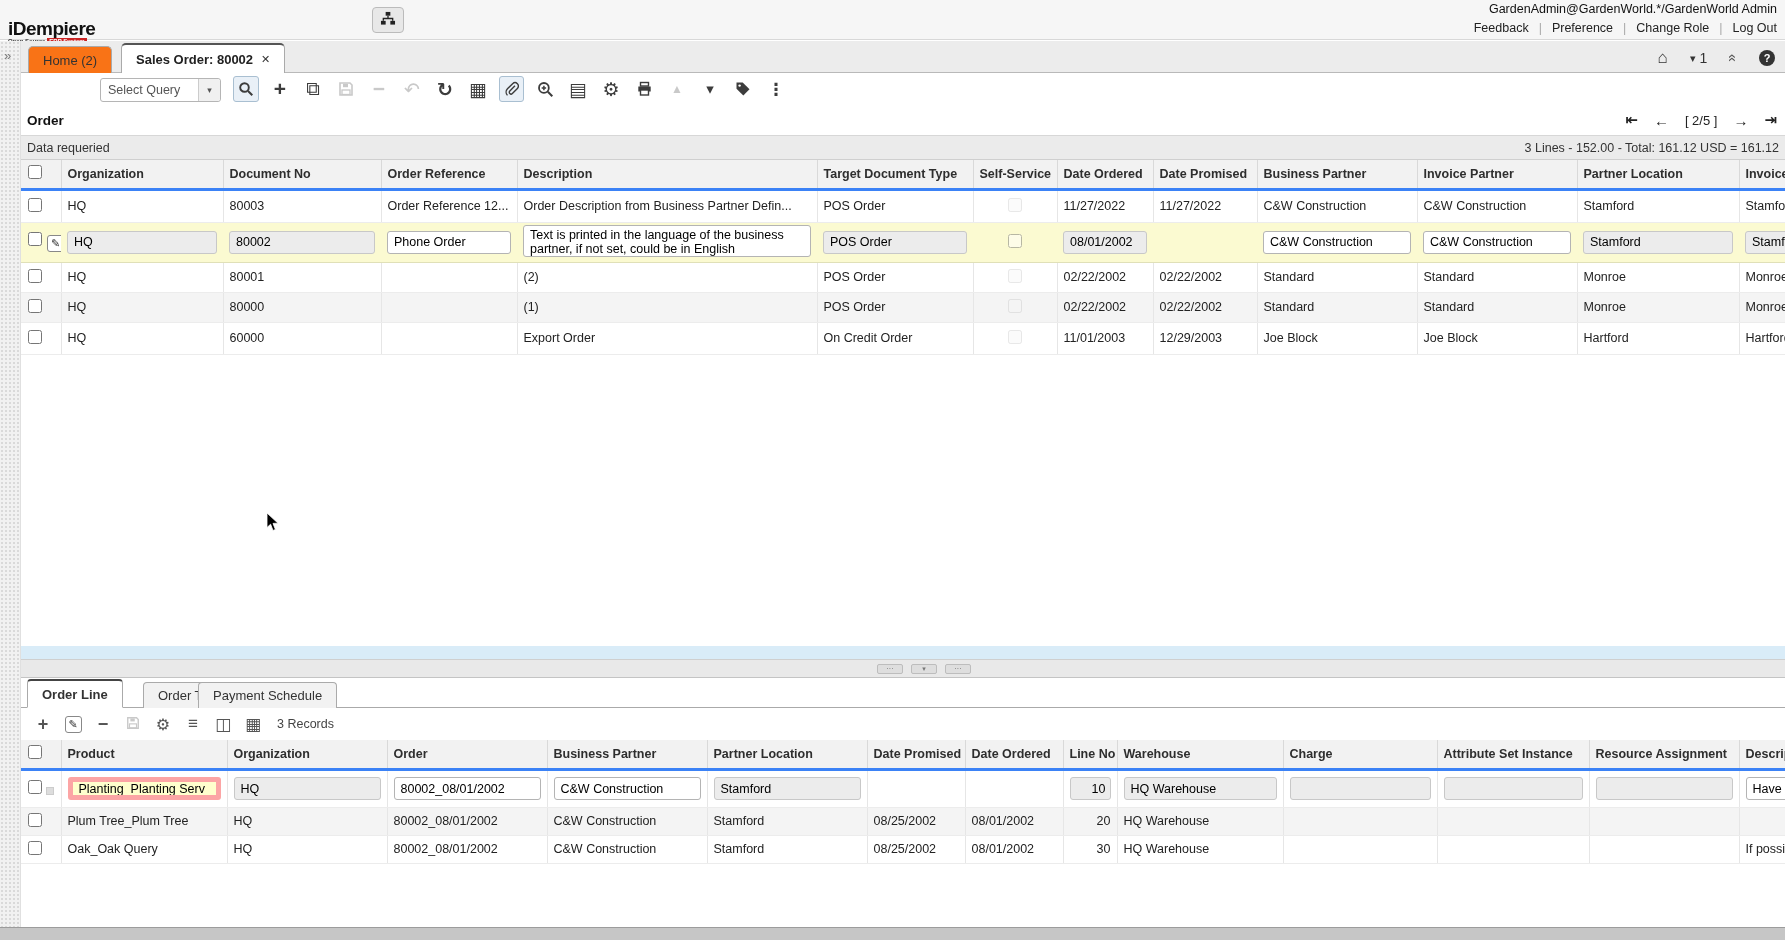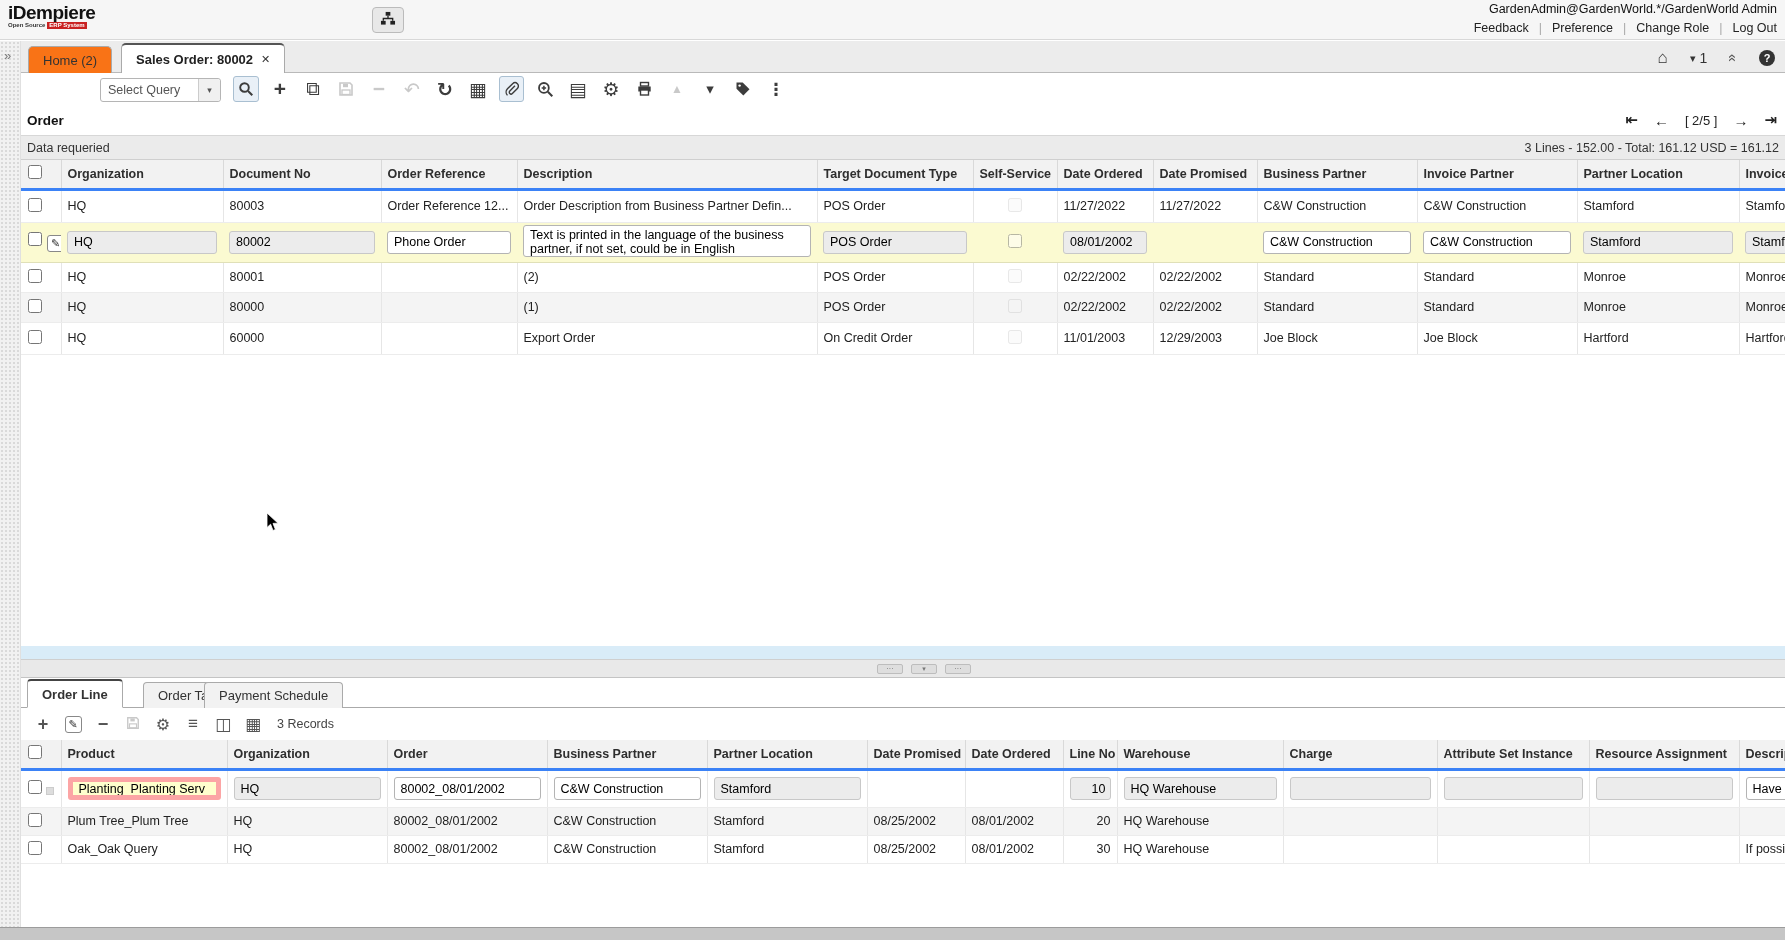--- a/index.html
+++ b/index.html
@@ -2,21 +2,21 @@
 <html><head>
 <meta charset="utf-8">
 <style>
   * { margin:0; padding:0; box-sizing:border-box; }
   html,body { width:1785px; height:940px; overflow:hidden; background:#fff;
     font-family:"Liberation Sans","DejaVu Sans",sans-serif; color:#222; }
   .abs { position:absolute; }
 
   
   #top-header { left:0; top:0; width:1785px; height:40px; background:#f6f6f6; border-bottom:1px solid #d8d8d8; }
-  #logo { left:8px; top:3px; width:95px; }
+  #logo { left:8px; top:19px; width:95px; }
   #logo .t { font-size:19px; font-weight:bold; letter-spacing:-0.5px; color:#111; line-height:20px; }
   #logo .tag { display:flex; font-size:6px; line-height:7px; margin-top:-1px; }
   #logo .tag .l { color:#333; font-weight:bold; margin-right:2px; }
   #logo .tag .r { background:#c92222; color:#fff; padding:0 2px; font-weight:bold; }
   #global-search { left:97px; top:7px; width:268px; height:26px; background:#fff; border:1px solid #999;
     border-radius:4px; display:flex; align-items:center; }
   #global-search input { flex:1; border:0; outline:none; background:transparent; font-size:13px; font-weight:bold; padding:0 8px;
     font-family:"Liberation Sans",sans-serif; }
   #global-search .sbtn { width:30px; height:24px; border-left:1px solid #ccc; display:flex; align-items:center; justify-content:center; color:#333; }
   #tree-btn { left:372px; top:7px; width:32px; height:26px; background:#e8e8e8; border:1px solid #bbb; border-radius:4px;
@@ -398,21 +398,21 @@
   </div>
 </div>
 
 <div class="abs" id="detail-tabs" data-interactable="false">
   <div class="dtab active" style="left:6px;" data-interactable="true">
       <span data-interactable="false">Order Line</span>
     </div>
   <div class="dtab" style="left:122px;" data-interactable="true">
       <span data-interactable="false">Order Tax</span>
     </div>
-  <div class="dtab" style="left:183px;align-items:center;" data-interactable="true">
+  <div class="dtab" style="left:177px;align-items:center;" data-interactable="true">
       <span data-interactable="false">Payment Schedule</span>
     </div>
 </div>
 
 <div class="abs" id="detail-toolbar" data-interactable="false">
   <span class="dtbi" data-interactable="true" style="font-size:18px; font-weight:bold;">
       <span data-interactable="false">+</span>
     </span>
   <span class="dtbi" data-interactable="true">
       <span class="editmark" style="margin:0;" data-interactable="false">✎</span>

